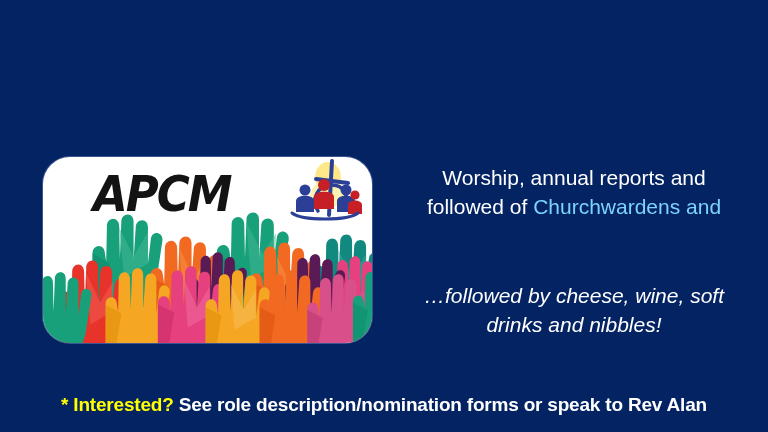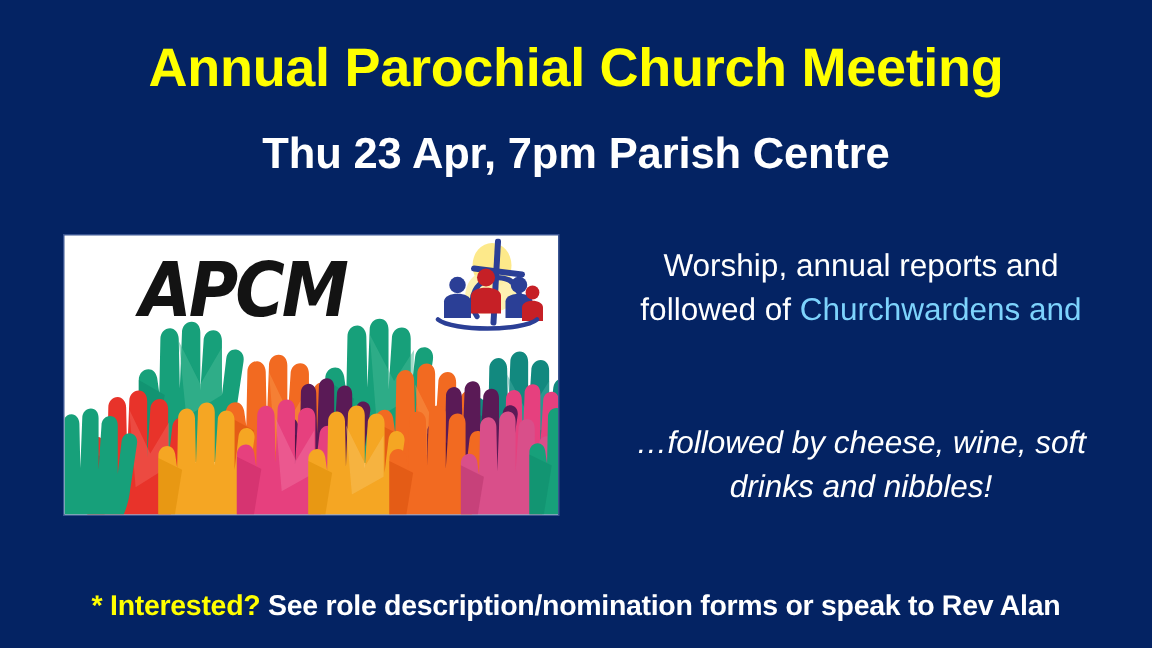--- a/index.html
+++ b/index.html
@@ -91,20 +91,21 @@
   
   .picture-card {
     position: absolute;
     left: 43px;
     top: 157px;
     width: 329px;
     height: 186px;
     background: #ffffff;
     box-shadow: 0 0 0 1px #3a5591;
     overflow: hidden;
+    border-radius: 27px;
   }
   .apcm-word {
     position: absolute;
     left: 50px;
     top: 8px;
     font-family: "DejaVu Sans", sans-serif;
     font-size: 45px;
     font-weight: bold;
     font-style: italic;
     color: #131313;
@@ -126,23 +127,21 @@
     bottom: 0;
     width: 329px;
     height: 132px;
   }
 </style>
 </head>
 <body>
 
 <div id="slide">
 
-  <div class="title">Annual Parochial Church Meeting</div>
-
-  <div class="subtitle">Thu 23 Apr, 7pm Parish Centre</div>
+
 
   <div class="picture-card">
 
     <div class="apcm-word">APCM</div>
 
     <svg class="church-logo" viewBox="0 0 74 62">
       <ellipse cx="40" cy="18" rx="13" ry="15" fill="#fde98a"></ellipse>
       <path d="M22 40 C22 22 38 18 50 24 C60 29 58 44 46 48 C34 52 22 50 22 40 Z" fill="#fdf0a8" opacity="0.9"></path>
       <path d="M44 2 L41 56" stroke="#2b3f96" stroke-width="4" fill="none" stroke-linecap="round"></path>
       <path d="M28 20 L60 24" stroke="#2b3f96" stroke-width="4" fill="none" stroke-linecap="round"></path>

